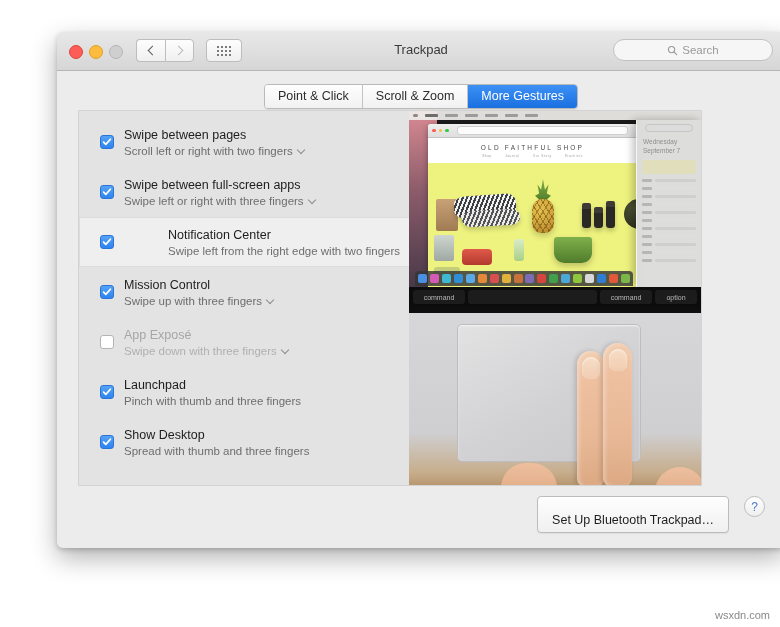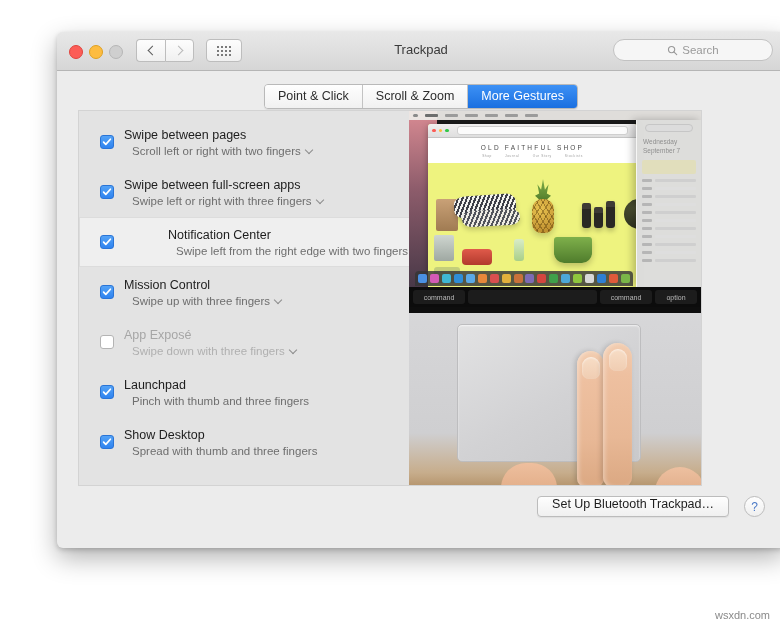--- a/index.html
+++ b/index.html
@@ -204,21 +204,20 @@
     line-height: 15px;
   }
   .gesture-sub {
     font-size: 11.5px;
     color: #6e6e6e;
     line-height: 15px;
     margin-top: 1px;
     display: flex;
     align-items: center;
     gap: 5px;
-    margin-left: 8px;
   }
   .gesture-row.disabled .gesture-title { color: #a6a6a6; }
   .gesture-row.disabled .gesture-sub { color: #b0b0b0; }
   .popchev {
     display: inline-block;
     width: 5px; height: 5px;
     border-left: 1.4px solid #8c8c8c;
     border-bottom: 1.4px solid #8c8c8c;
     transform: rotate(-45deg);
     margin-bottom: 3px;
@@ -540,21 +539,21 @@
 
   
   #bottom-bar {
     position: absolute;
     left: 0; right: 0; bottom: 0;
     height: 62px;
   }
   #setup-btn {
     position: absolute;
     right: 56px; top: 10px;
-    padding: 0 14px 5px;
+    padding: 16px 14px 5px;
     font-size: 12.5px;
     color: #1d1d1d;
     background: linear-gradient(to bottom,#fefefe,#f0f0f0);
     border: 1px solid #bcbcbc;
     border-radius: 4px;
     box-shadow: 0 1px 1px rgba(0,0,0,0.06);
   }
   #help-btn {
     position: absolute;
     right: 20px; top: 10px;

